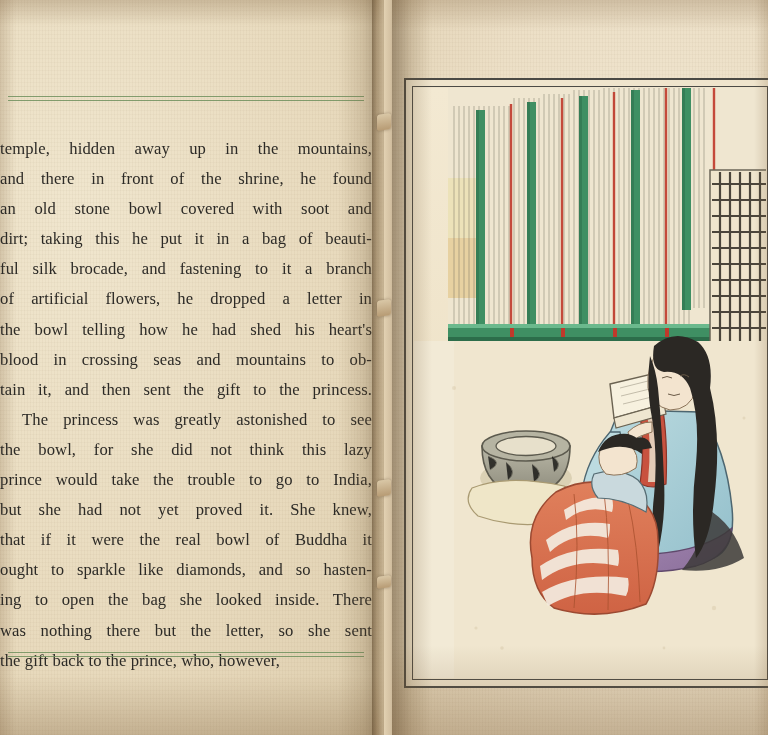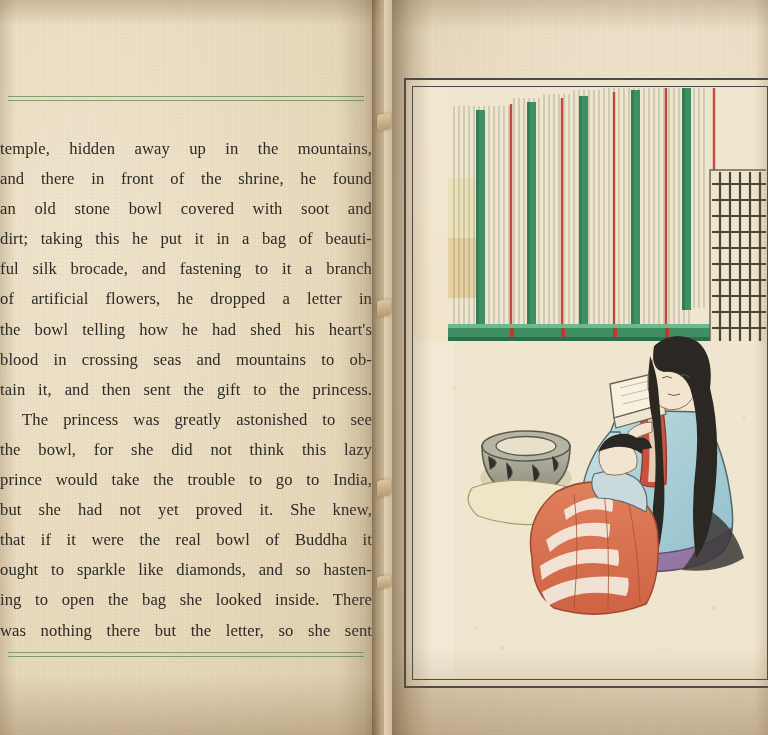--- a/index.html
+++ b/index.html
@@ -197,20 +197,21 @@
       </p>
       <p>
         <span class="para-line" style="text-indent:22px">The princess was greatly astonished to see</span>
         <span class="para-line">the bowl, for she did not think this lazy</span>
         <span class="para-line">prince would take the trouble to go to India,</span>
         <span class="para-line">but she had not yet proved it.  She knew,</span>
         <span class="para-line">that if it were the real bowl of Buddha it</span>
         <span class="para-line">ought to sparkle like diamonds, and so hasten-</span>
         <span class="para-line">ing to open the bag she looked inside.   There</span>
         <span class="para-line">was nothing there but the letter, so she sent</span>
+        <span class="para-line loose">the gift back to the prince, who, however,</span>
       </p>
     </div>
 
     <div class="rule" id="rule-bottom">
       <div class="line-a"></div>
         <div class="line-b"></div>
     </div>
 
     <div class="gutter-shadow"></div>
   </div>

